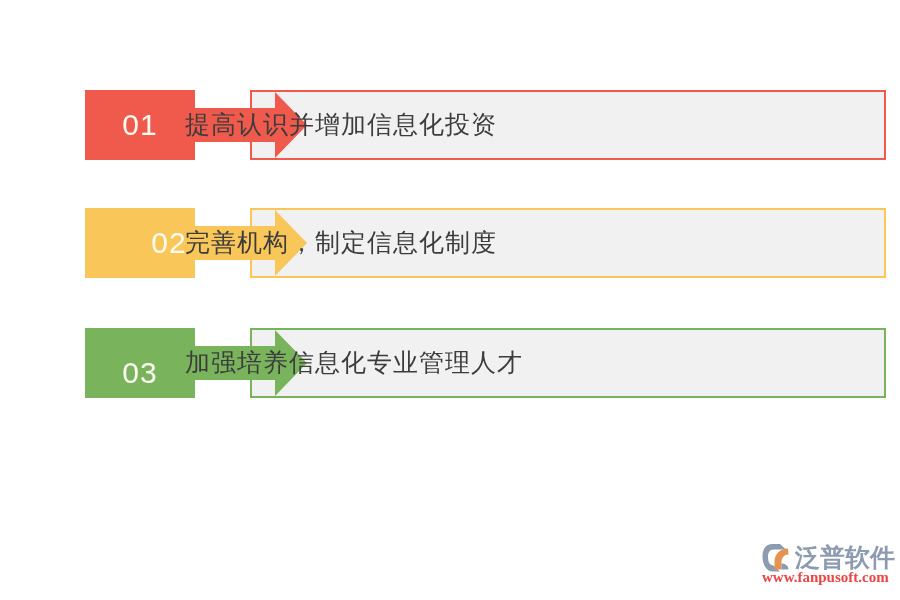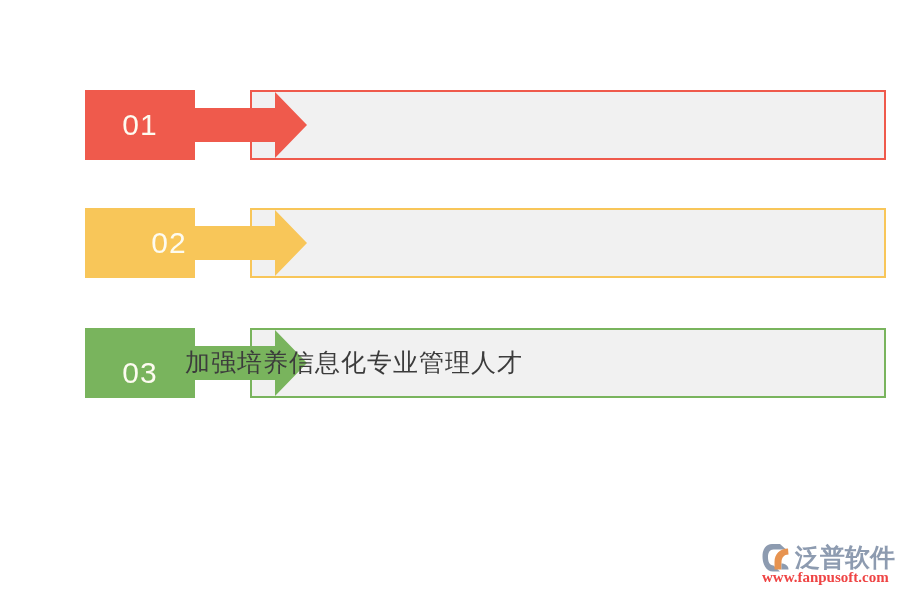--- a/index.html
+++ b/index.html
@@ -123,29 +123,31 @@
 
 <div id="infographic">
     <div class="row" style="top: 90px; color: rgb(239, 90, 76);">
       <div class="content-box" style="background: rgb(241, 241, 241);"></div>
       <div class="arrow">
         <svg viewBox="0 0 240 70" width="240" height="70" xmlns="http://www.w3.org/2000/svg">
           <path d="M0 0 L110 0 L110 18 L190 18 L190 2 L222 35 L190 68 L190 52 L110 52 L110 70 L0 70 Z" fill="#ef5a4c"></path>
         </svg>
       </div>
       <div class="num" style="color: rgb(253, 251, 240);">01</div>
+      <div class="content-text" style="color: rgb(60, 60, 60);">提高认识并增加信息化投资</div>
     </div>
     <div class="row" style="top: 208px; color: rgb(248, 198, 89);">
       <div class="content-box" style="background: rgb(241, 241, 241);"></div>
       <div class="arrow">
         <svg viewBox="0 0 240 70" width="240" height="70" xmlns="http://www.w3.org/2000/svg">
           <path d="M0 0 L110 0 L110 18 L190 18 L190 2 L222 35 L190 68 L190 52 L110 52 L110 70 L0 70 Z" fill="#f8c659"></path>
         </svg>
       </div>
       <div class="num" style="color: rgb(253, 251, 240); padding-left: 29px;">02</div>
+      <div class="content-text" style="color: rgb(60, 60, 60);">完善机构，制定信息化制度</div>
     </div>
     <div class="row" style="top: 328px; color: rgb(121, 180, 93);">
       <div class="content-box" style="background: rgb(241, 241, 241);"></div>
       <div class="arrow">
         <svg viewBox="0 0 240 70" width="240" height="70" xmlns="http://www.w3.org/2000/svg">
           <path d="M0 0 L110 0 L110 18 L190 18 L190 2 L222 35 L190 68 L190 52 L110 52 L110 70 L0 70 Z" fill="#79b45d"></path>
         </svg>
       </div>
       <div class="num" style="color: rgb(253, 251, 240); margin-top: 10px;">03</div>
       <div class="content-text" style="color: rgb(60, 60, 60);">加强培养信息化专业管理人才</div>

